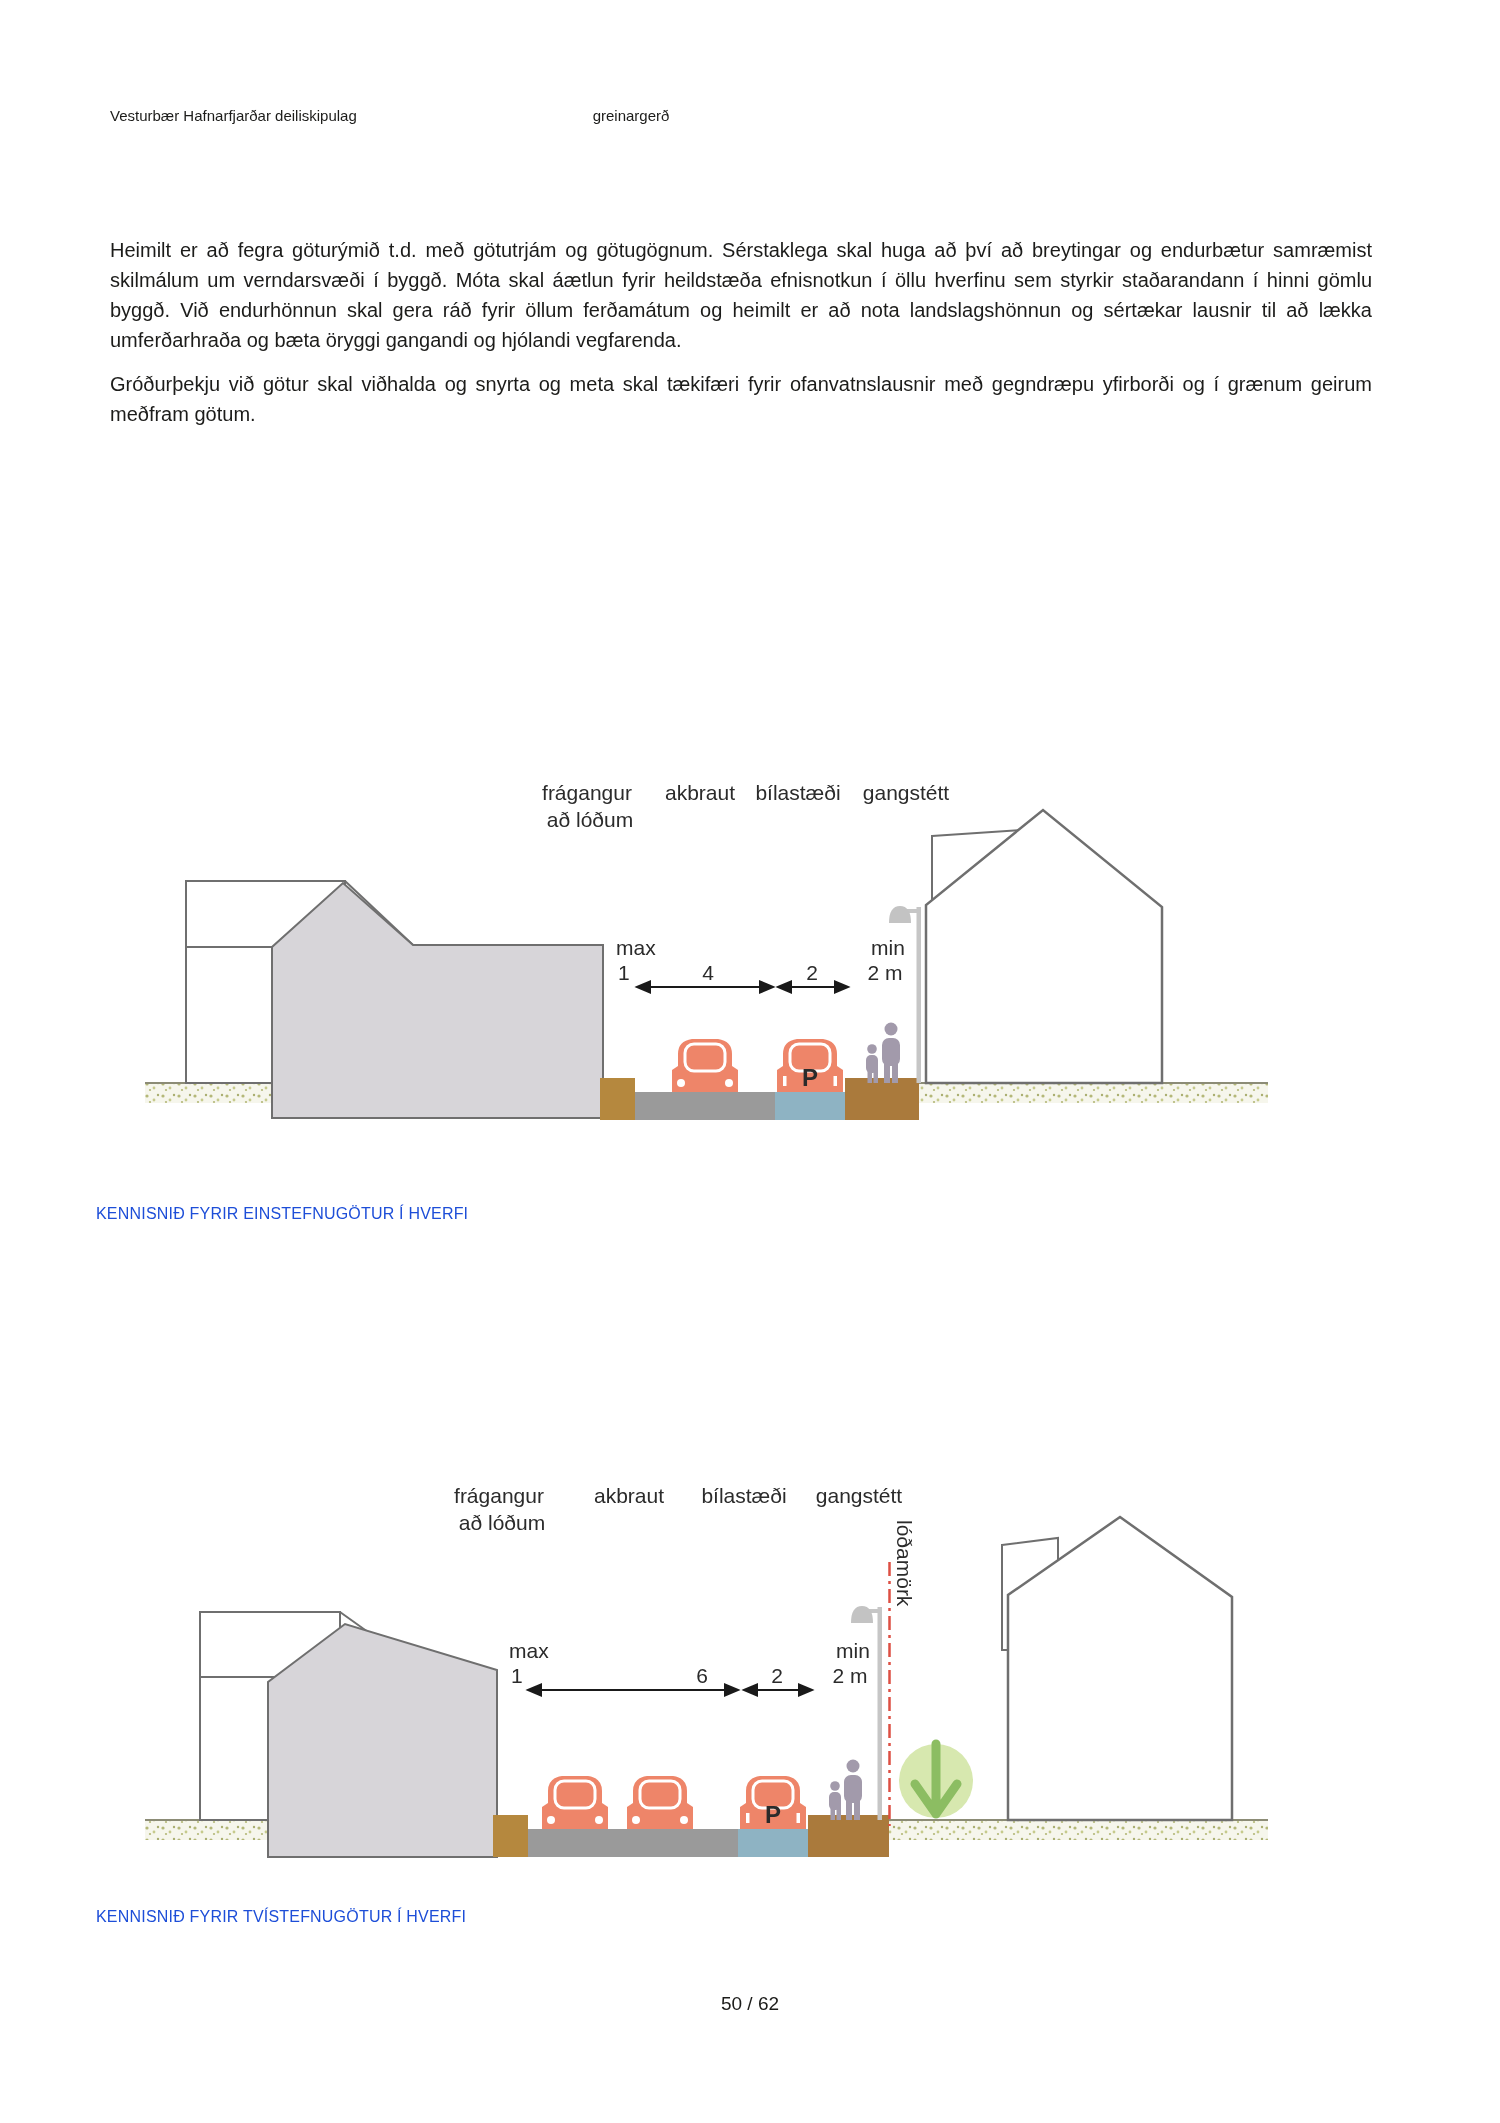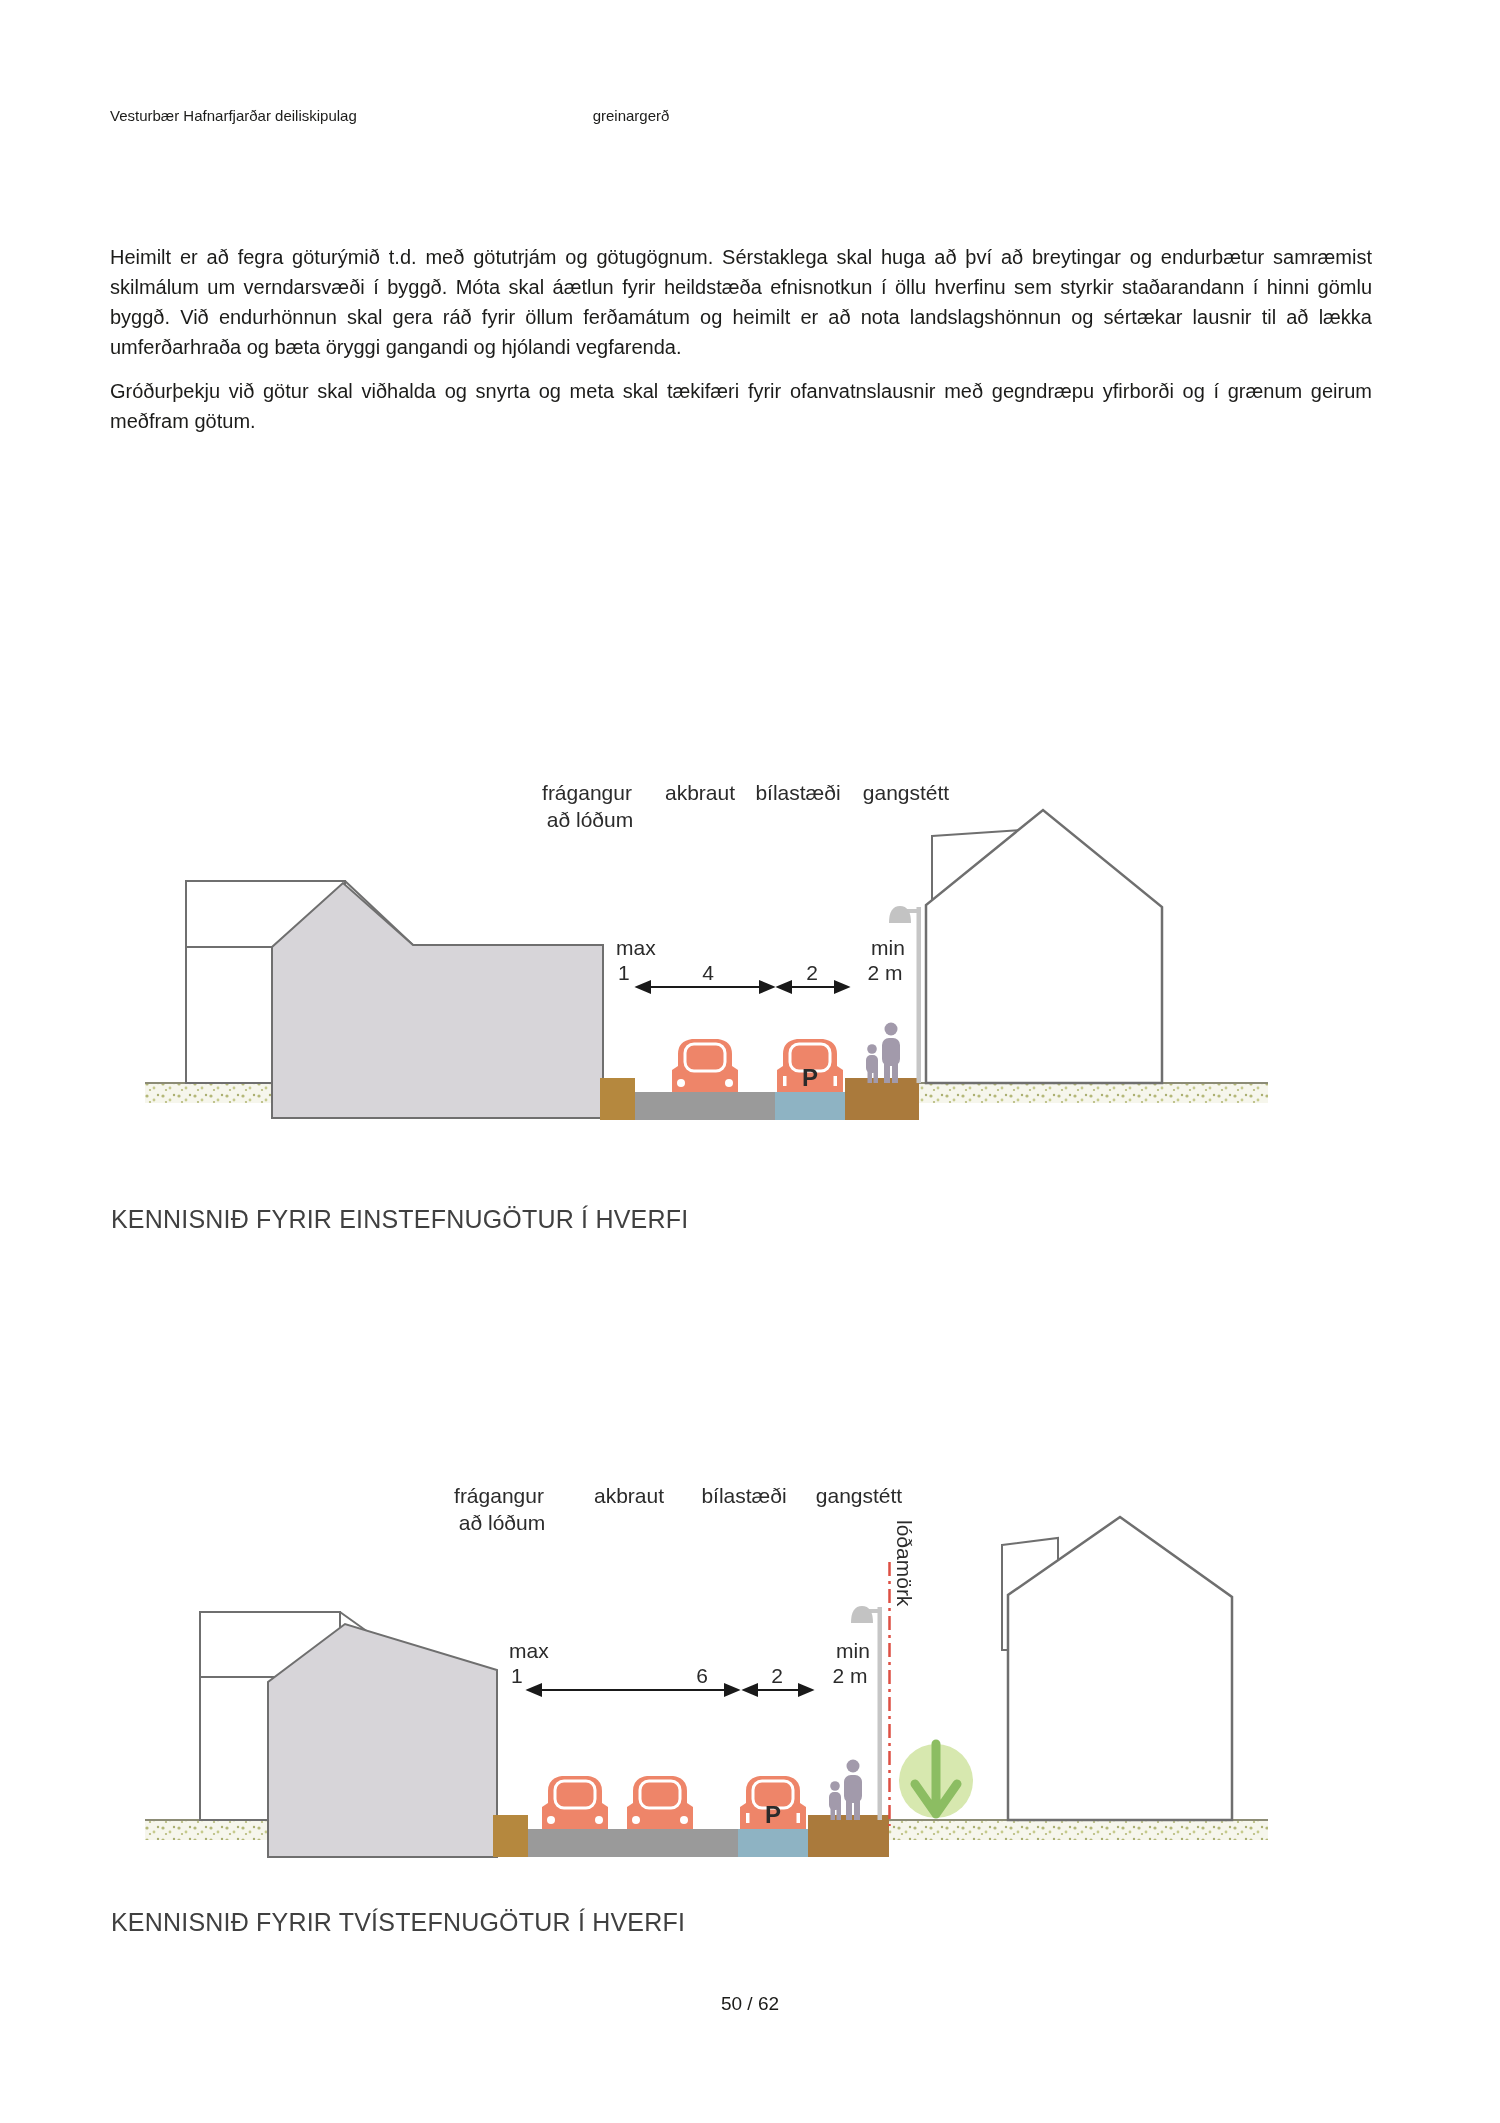--- a/index.html
+++ b/index.html
@@ -1,24 +1,24 @@
 <!DOCTYPE html>
 <html><head>
 <meta charset="utf-8">
 <style>
   html,body{margin:0;padding:0;background:#ffffff;}
   .page{position:relative;width:1500px;height:2123px;background:#ffffff;overflow:hidden;
         font-family:"Liberation Sans","DejaVu Sans",sans-serif;color:#1c1c1a;}
   .hdr{position:absolute;top:95px;font-size:15px;color:#1c1c1a;margin-top:12px;}
   .hdr-left{left:110px;}
   .hdr-right{left:110px;width:1042px;text-align:center;}
-  .bodytext{position:absolute;left:110px;top:242px;width:1262px;font-size:20px;line-height:30px;
+  .bodytext{position:absolute;left:110px;top:235px;width:1262px;font-size:20px;line-height:30px;
             text-align:justify;color:#1c1c1a;}
   .bodytext p{margin:0 0 14px 0;}
-  .caption{position:absolute;left:111px;font-size:25px;letter-spacing:.2px;color:#404040;}
+  .caption{position:absolute;left:96px;font-size:16px;letter-spacing:.2px;color:#1d4ed8;}
   .cap1{top:1205px;} .cap2{top:1908px;}
   .footer{position:absolute;left:0;right:0;top:1993px;text-align:center;font-size:19px;color:#1c1c1a;}
   .diag{position:absolute;}
   .d1{left:100px;top:770px;} .d2{left:100px;top:1475px;}
   svg text{font-family:"Liberation Sans","DejaVu Sans",sans-serif;fill:#2b2b2b;}
   .dimtxt{font-size:21px;fill:#1e1e1e;}
   .lbltxt{font-size:21px;fill:#2b2b2b;}
 </style>
 </head>
 <body>

